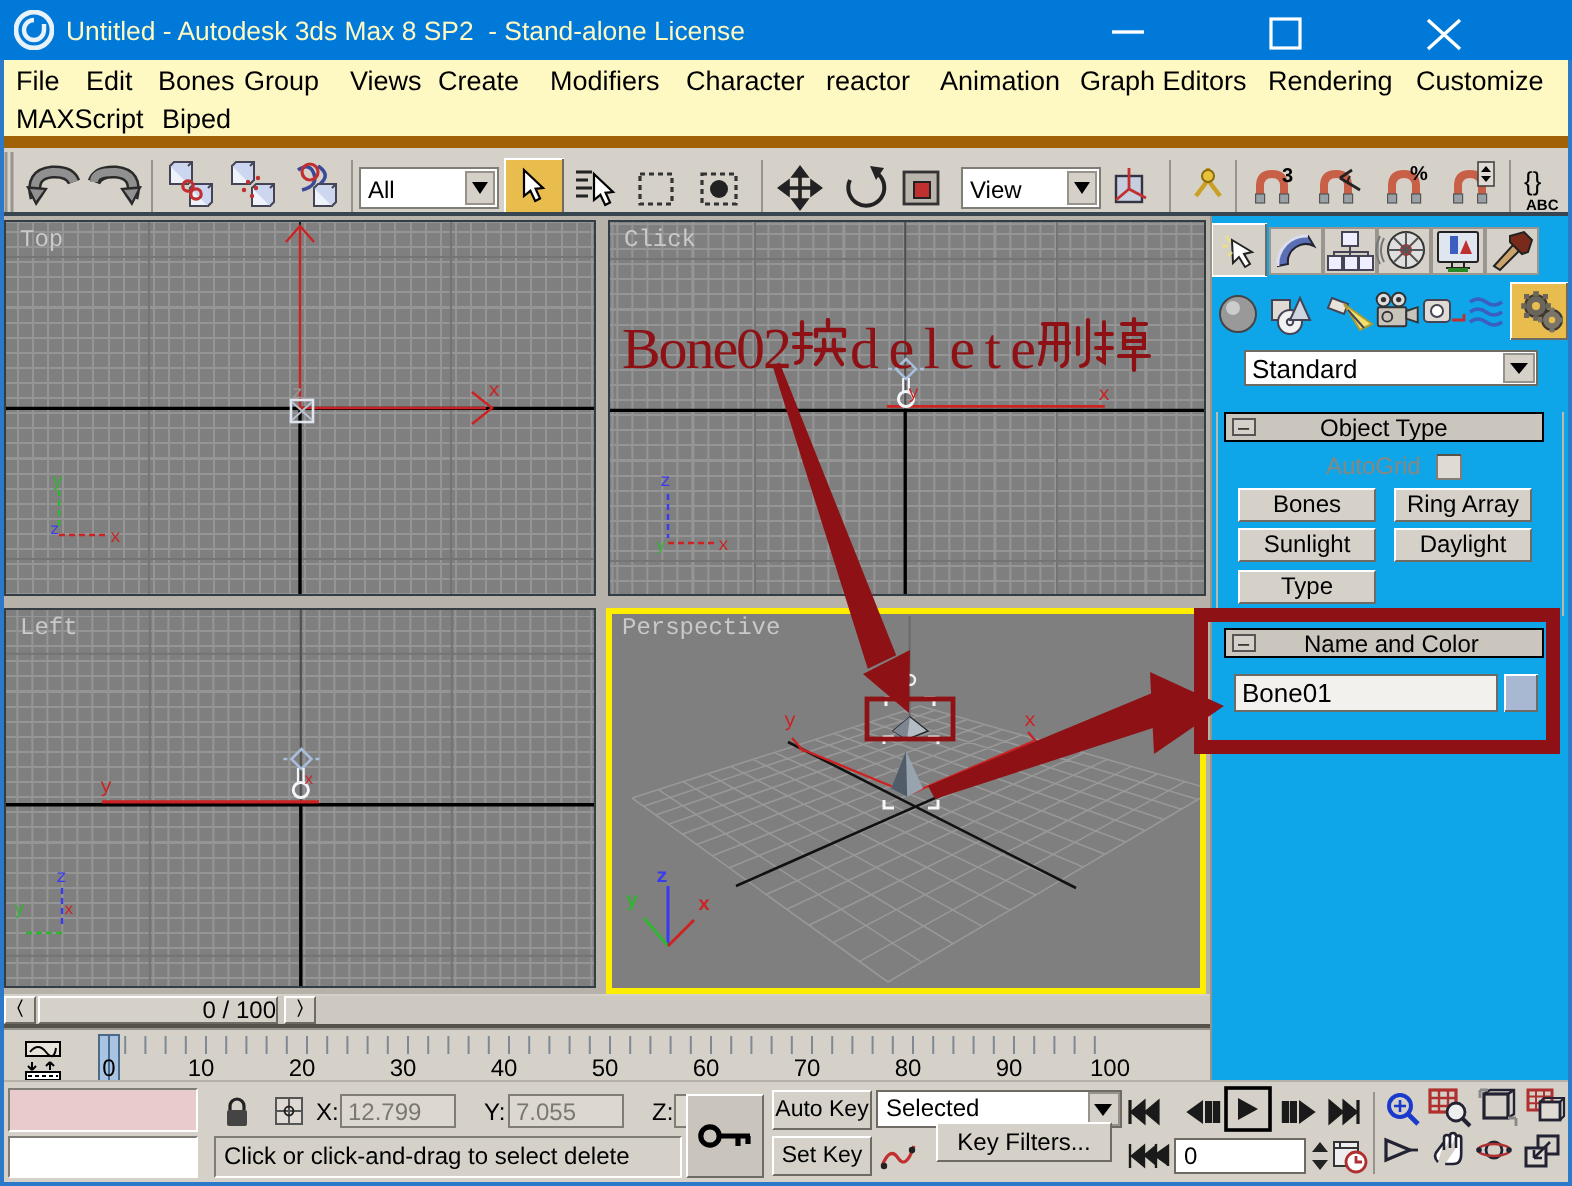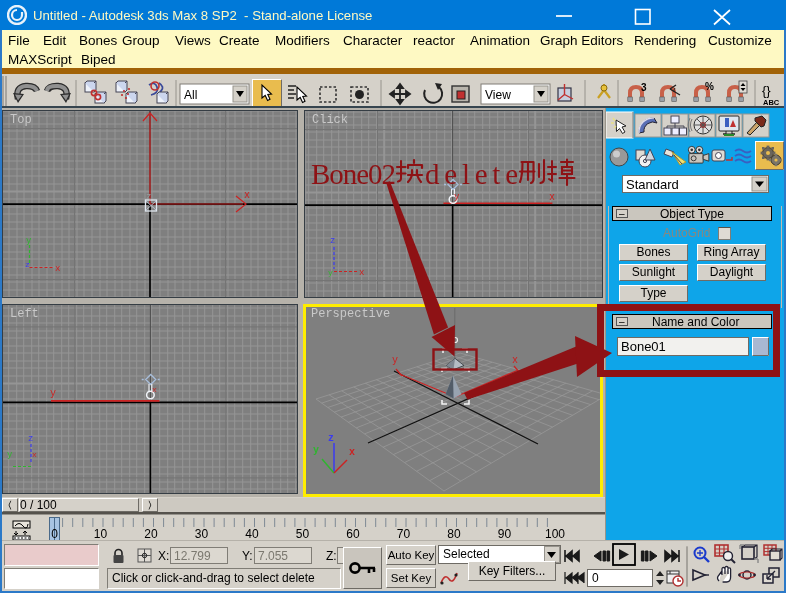--- a/index.html
+++ b/index.html
@@ -409,21 +409,21 @@
 <text x="47" y="14" font-size="12" font-family="Liberation Sans">Name and Color</text>
 <rect x="12.5" y="25.5" width="131" height="18" fill="#f2f1ee" stroke="#6e6b65"></rect>
 <text x="16" y="39" font-size="13" font-family="Liberation Sans">Bone01</text>
 <rect x="147.5" y="25.5" width="16" height="18" fill="#a9b8d2" stroke="#fff" stroke-width="1"></rect>
 <path d="M163.5 25.5v18h-16" fill="none" stroke="#6e6b65"></path>
 </svg>
     </div>
   <div id="tslider" class="abs">
 <div class="abs" style="left:0;top:1px;width:605px;height:14px;background:#cdc9c1"></div>
 <div class="abs raised" style="left:2px;top:1px;width:16px;height:14px;text-align:center;font-size:10px;line-height:12px">〈</div>
-<div class="abs raised" style="left:19px;top:1px;width:120px;height:14px;text-align:left;font-size:12px;line-height:13px">0 / 100</div>
+<div class="abs raised" style="left:19px;top:1px;width:120px;height:14px;text-align:right;font-size:12px;line-height:13px">0 / 100</div>
 <div class="abs raised" style="left:142px;top:1px;width:16px;height:14px;text-align:center;font-size:10px;line-height:12px">〉</div>
 <div class="abs" style="left:0;top:15px;width:605px;height:2px;background:#55524c"></div>
     </div>
   <div id="trackbar" class="abs">
 <svg class="abs" style="left:0;top:0" width="605" height="27" viewBox="0 0 605 27">
 <g transform="translate(13,6)">
           <rect x="0" y="0" width="17" height="7" fill="#e8e4dc" stroke="#000"></rect>
           <path d="M2 5 q4 -5 8 0 t5 -2" stroke="#000" fill="none"></path>
           <path d="M3 10v4m0 0l-2 -2m2 2l2 -2M12 14v-4m0 0l-2 2m2 -2l2 2" stroke="#000"></path>
           <rect x="0" y="15" width="17" height="4" fill="#fff" stroke="#000"></rect>

